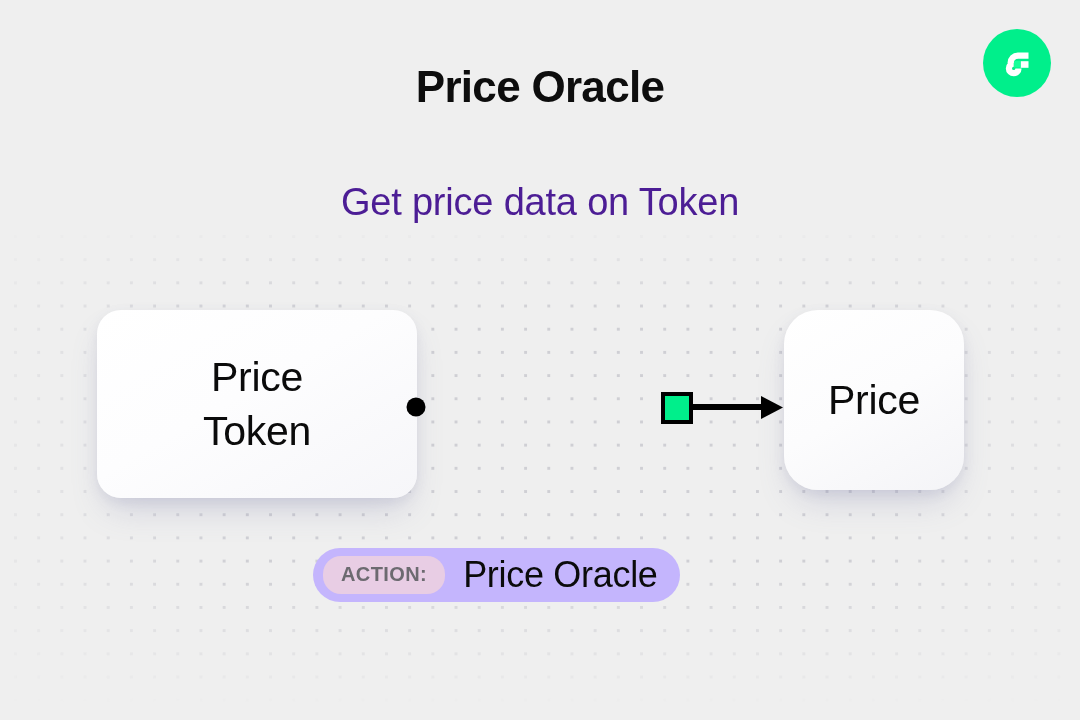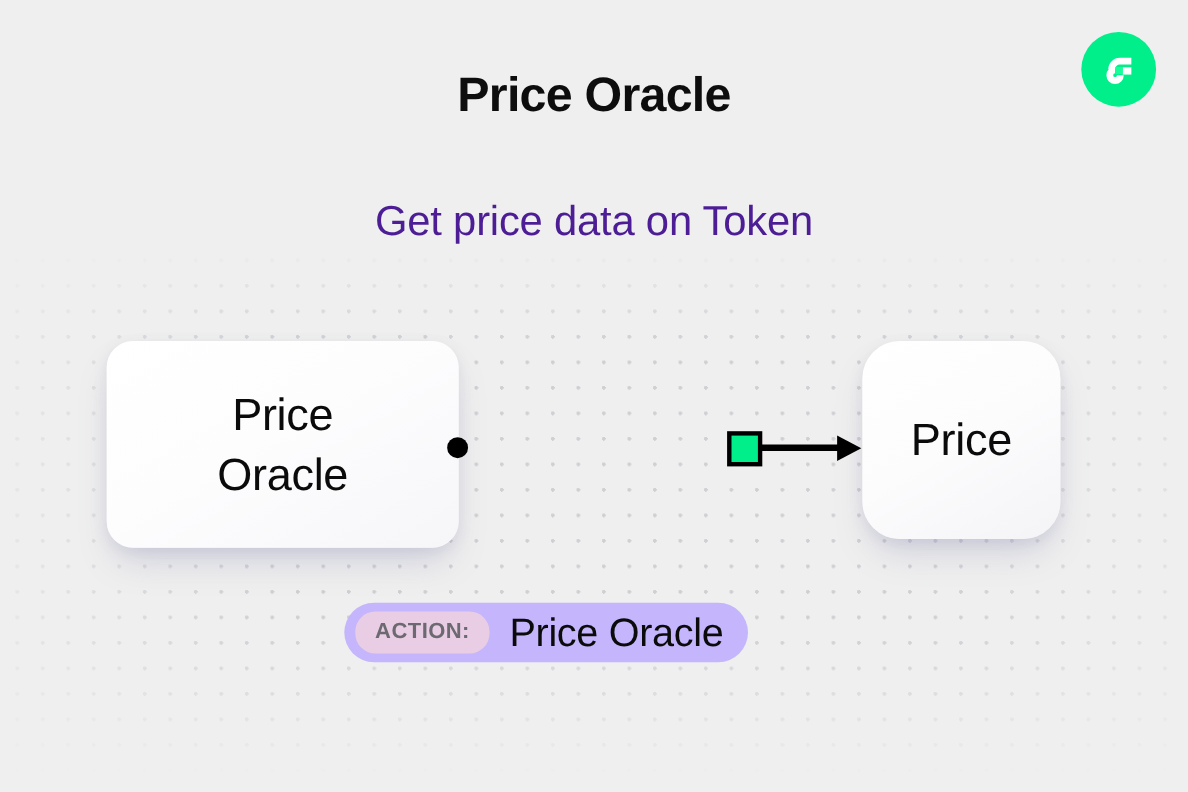--- a/index.html
+++ b/index.html
@@ -168,21 +168,21 @@
       <rect x="17.0" y="17.9" width="6.6" height="6.6" fill="#16FF99"></rect>
     </svg>
   </div>
 
   <div class="title">Price Oracle</div>
   <div class="subtitle">Get price data on Token</div>
 
   <div class="card card-oracle">
     <div>
       <span>Price</span><br>
-      <span>Oracle</span>
+      <span>Token</span>
     </div>
   </div>
 
   <div class="card card-price">
     <span>Price</span>
   </div>
 
   <div class="connector">
     <svg width="400" height="75" viewBox="0 0 400 75">
       <defs>

